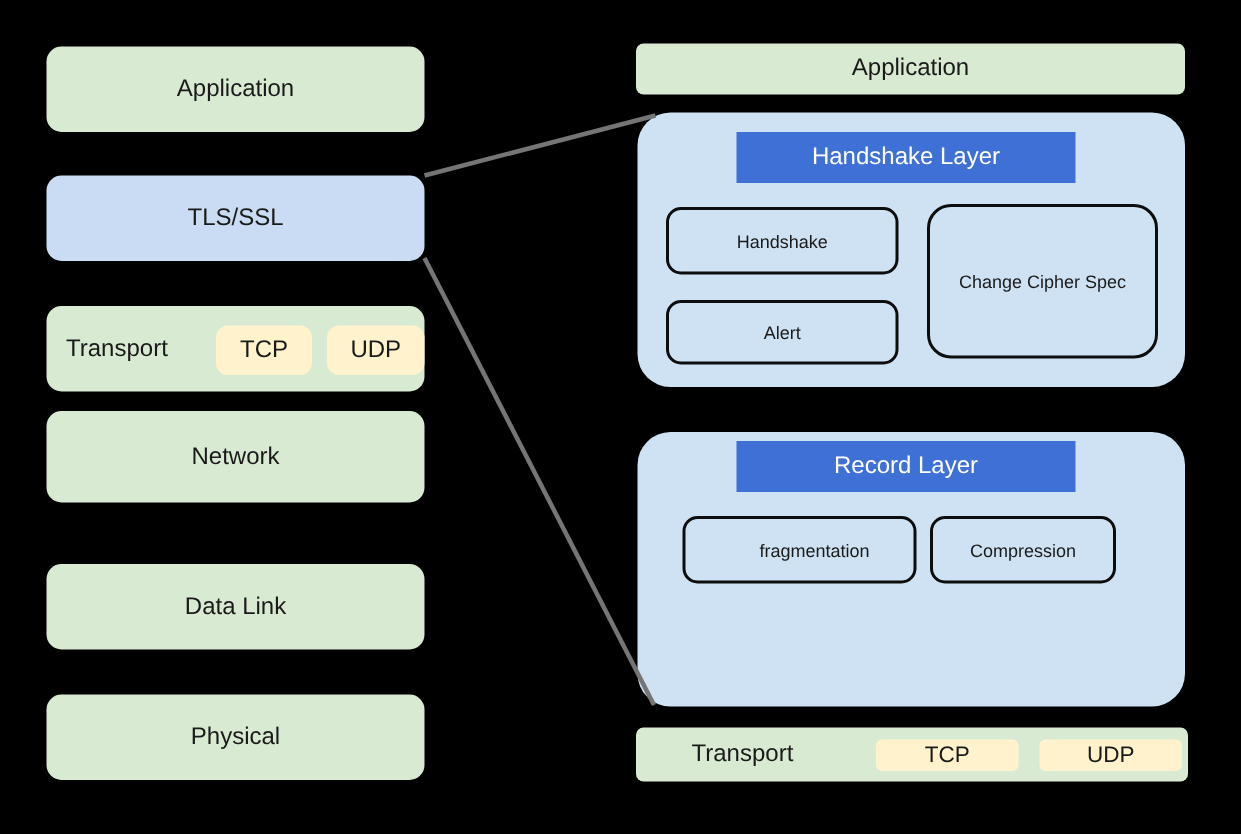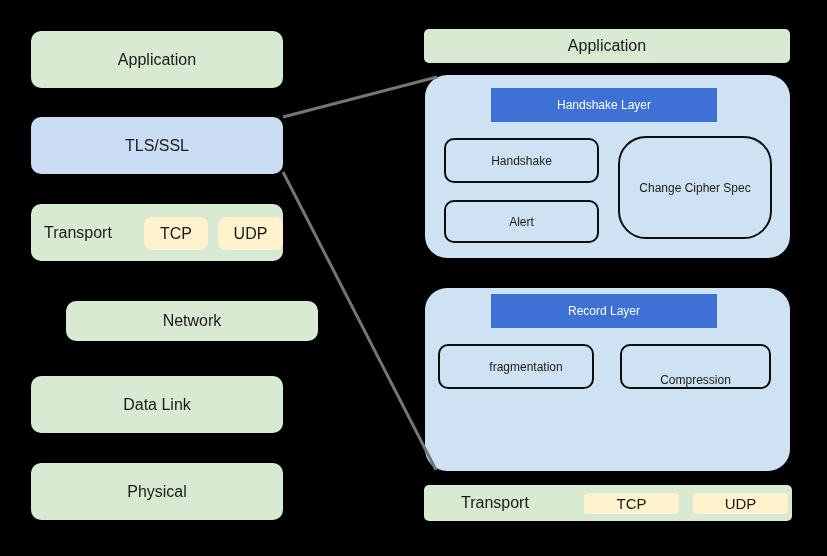--- a/index.html
+++ b/index.html
@@ -23,29 +23,29 @@
     background:var(--yellow,#fff2cc); border-radius:8px; font-size:16px;margin-left:12px;
   }
   .chip.small { font-size:15px; border-radius:4px; }
   .panel {
     position:absolute; background:var(--panel_blue,#cfe2f3);
     border-radius:22px; box-sizing:border-box;
   }
   .layer-header {
     position:absolute; display:flex; align-items:center; justify-content:center;
     background:var(--header_blue,#3e70d5); color:var(--header_text,#fff);
-    font-size:12px;
+    font-size:16px;
   }
   .inner {
     position:absolute; display:flex; align-items:center; justify-content:center;
     background:var(--panel_blue,#cfe2f3);
     border:2px solid #0d0d0d; border-radius:10px; font-size:12px;
     box-sizing:border-box; text-align:center;
   }
-  .inner.tall { border-radius:28px; padding:0 14px; }
+  .inner.tall { border-radius:16px; padding:0 14px; }
   .t-label {
     position:absolute; top:0; height:100%;
     display:flex; align-items:center; font-size:16px;text-align:center;
   }
   svg.overlay { position:absolute; left:0; top:0; pointer-events:none; }
 </style>
 </head>
 <body>
 
 <div class="canvas">
@@ -57,21 +57,21 @@
   <div class="node bluebox" style="left:31px; top:117px; width:252px; height:57px;">
     <span>TLS/SSL</span>
   </div>
 
   <div class="node green" style="left:31px; top:204px; width:252px; height:57px; justify-content:flex-start;">
     <span class="t-label" style="left:13px;">Transport</span>
     <span class="chip" style="left:101px; top:13px; width:64px; height:33px;">TCP</span>
     <span class="chip" style="left:175px; top:13px; width:65px; height:33px;">UDP</span>
   </div>
 
-  <div class="node green" style="left:31px; top:301px; width:252px; height:40px;margin-left:35px;">
+  <div class="node green" style="left:31px; top:274px; width:252px; height:61px;">
     <span>Network</span>
   </div>
 
   <div class="node green" style="left:31px; top:376px; width:252px; height:57px;">
     <span>Data Link</span>
   </div>
 
   <div class="node green" style="left:31px; top:463px; width:252px; height:57px;">
     <span>Physical</span>
   </div>
@@ -92,24 +92,24 @@
     </div>
     <div class="inner" style="left:19px; top:125px; width:155px; height:43px;">
       <span>Alert</span>
     </div>
   </div>
 
   <div class="panel" style="left:425px; top:288px; width:365px; height:183px;">
     <div class="layer-header" style="left:66px; top:6px; width:226px; height:34px;">
       <span>Record Layer</span>
     </div>
-    <div class="inner" style="left:13px; top:56px; width:156px; height:45px;padding-left:20px;">
+    <div class="inner" style="left:30px; top:56px; width:156px; height:45px;padding-left:20px;">
       <span>fragmentation</span>
     </div>
-    <div class="inner" style="left:195px; top:56px; width:151px; height:45px;align-items:flex-end;">
+    <div class="inner" style="left:195px; top:56px; width:124px; height:45px;">
       <span>Compression</span>
     </div>
   </div>
 
   <div class="node green bar" style="left:424px; top:485px; width:368px; height:36px; justify-content:flex-start;">
     <span class="t-label" style="left:37px;">Transport</span>
     <span class="chip small" style="left:148px; top:8px; width:95px; height:21px;">TCP</span>
     <span class="chip small" style="left:257px; top:8px; width:95px; height:21px;">UDP</span>
   </div>
 

